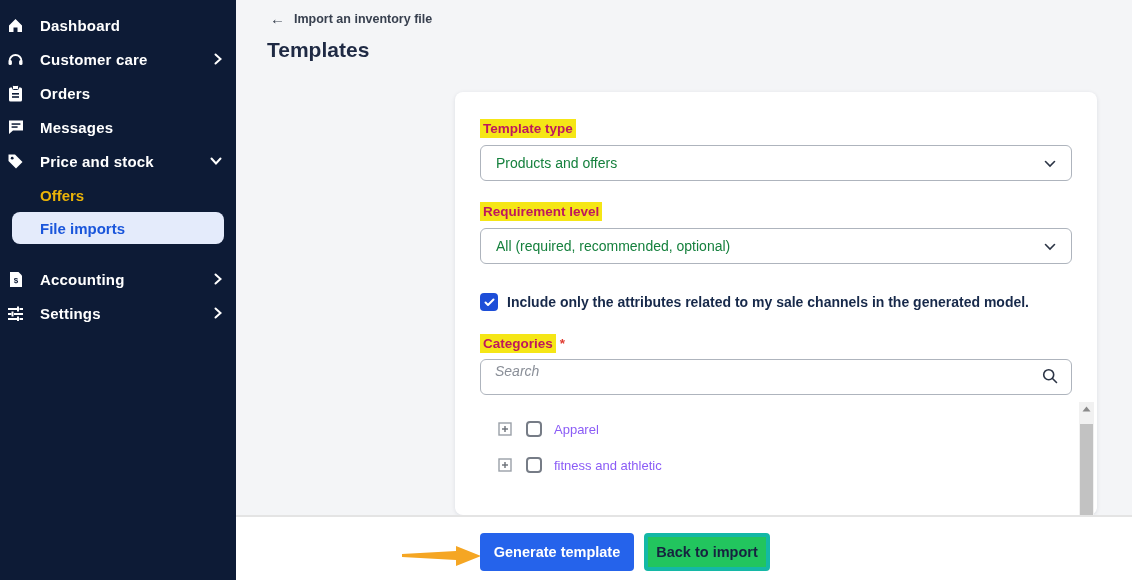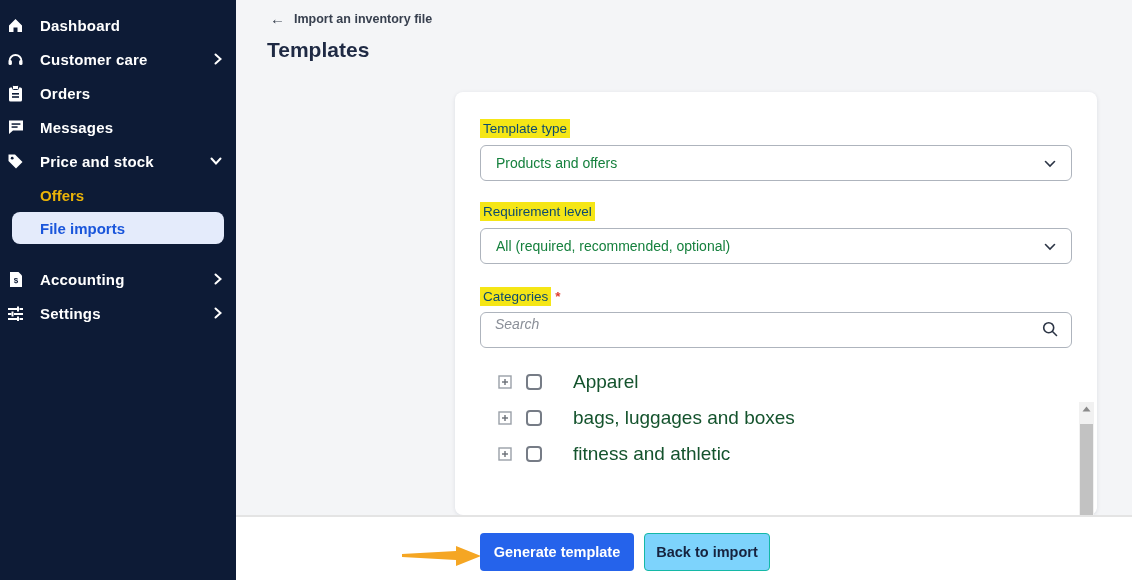--- a/index.html
+++ b/index.html
@@ -49,21 +49,21 @@
 
   
   .card {
     position:absolute; left:219px; top:92px; width:642px; height:423px;
     background:#ffffff; border-radius:8px;
     box-shadow:0 1px 4px rgba(20,30,60,.10);
     padding:27px 25px 0 25px;
   }
   .field-label {
     display:inline-block;
-    font-size:13.5px; font-weight:400; color:#0c4a6e;
+    font-size:13.5px; font-weight:700; color:#be185d;
     background:#f5e616; padding:2px 3px;
   }
   .req-star { color:#e03c31; font-size:13.5px; font-weight:600; margin-left:4px; background:none; }
   .select-box {
     margin-top:7px; height:36px;
     border:1px solid #aeb4bd; border-radius:6px; background:#fff;
     display:flex; align-items:center; justify-content:space-between;
     padding:0 15px; cursor:pointer;
   }
   .select-box .val { font-size:14px; color:#15803d; }
@@ -87,21 +87,21 @@
   .search-input::placeholder { font-style:italic; color:#8a8f98; }
   .search-icon { position:absolute; right:14px; top:9px; cursor:pointer; }
 
   .cat-list { margin-top:16px; }
   .cat-row { height:36px; display:flex; align-items:center; padding-left:18px; }
   .plus-box { display:flex; cursor:pointer; }
   .checkbox-empty {
     width:16px; height:16px; border:2px solid #767c86; border-radius:4px;
     background:#fff; margin-left:14px; cursor:pointer; flex:0 0 16px;
   }
-  .cat-label { margin-left:31px; font-size:19px; color:#14532d; }
+  .cat-label { margin-left:12px; font-size:13px; color:#8b5cf6; }
 
   
   .vscrollbar {
     position:absolute; right:3px; top:310px; width:15px; height:113px;
     background:#f1f1f1;
   }
   .vscrollbar .up { height:14px; display:flex; align-items:center; justify-content:center; cursor:pointer; }
   .vscrollbar .up svg { display:block; }
   .vscrollbar .thumb { position:absolute; left:1px; right:1px; top:22px; bottom:0; background:#c2c2c2; cursor:pointer; }
 
@@ -111,21 +111,21 @@
     background:#ffffff; border-top:2px solid #e4e4e4;
   }
   .annotation-arrow { position:absolute; left:166px; top:27px; }
   .btn-primary {
     position:absolute; left:244px; top:16px; width:154px; height:38px;
     background:#2563eb; color:#fff; border:none; border-radius:4px;
     font-size:14.5px; font-weight:600; font-family:"Liberation Sans", sans-serif; cursor:pointer;
   }
   .btn-secondary {
     position:absolute; left:408px; top:16px; width:126px; height:38px;
-    background:#7dd3fc; color:#16233f; border:1px solid #14b8a6; border-radius:4px;
+    background:#22c55e; color:#16233f; border:4px solid #14b8a6; border-radius:4px;
     font-size:14.5px; font-weight:600; font-family:"Liberation Sans", sans-serif; cursor:pointer;
   }
 </style>
 </head>
 <body>
 
 <aside class="sidebar">
 
   <div class="nav-item">
     <span class="icon">
@@ -258,20 +258,28 @@
     <span class="field-label mt21" style="margin-top:21px;">Requirement level</span>
     <div class="select-box">
       <span class="val">All (required, recommended, optional)</span>
       <span>
         <svg width="12" height="8" viewBox="0 0 12 8">
             <polyline points="1.5,1.5 6,6 10.5,1.5" fill="none" stroke="#2b3445" stroke-width="1.6" stroke-linecap="round"></polyline>
           </svg>
       </span>
     </div>
 
+    <div class="checkbox-row mt29">
+      <span class="checkbox-checked">
+        <svg width="11" height="9" viewBox="0 0 11 9">
+            <polyline points="1.5,4.5 4,7 9.5,1.5" fill="none" stroke="#fff" stroke-width="2" stroke-linecap="round" stroke-linejoin="round"></polyline>
+          </svg>
+      </span>
+      <span class="checkbox-label">Include only the attributes related to my sale channels in the generated model.</span>
+    </div>
 
     <div class="mt23" style="margin-top:23px;">
       <span class="field-label">Categories</span><span class="req-star">*</span>
     </div>
 
     <div class="search-wrap">
       <input class="search-input" type="text" placeholder="Search" style="">
       <span class="search-icon">
         <svg width="16" height="16" viewBox="0 0 16 16">
             <circle cx="6.7" cy="6.7" r="5" fill="none" stroke="#2b3445" stroke-width="1.6"></circle>
@@ -287,31 +295,20 @@
           <svg width="14" height="14" viewBox="0 0 14 14">
               <rect x="1" y="1" width="12" height="12" fill="#fff" stroke="#9aa0a8" stroke-width="1.4"></rect>
               <line x1="4" y1="7" x2="10" y2="7" stroke="#6b7078" stroke-width="1.4"></line>
               <line x1="7" y1="4" x2="7" y2="10" stroke="#6b7078" stroke-width="1.4"></line>
             </svg>
         </span>
         <span class="checkbox-empty"></span>
         <span class="cat-label">Apparel</span>
       </div>
 
-      <div class="cat-row">
-        <span class="plus-box">
-          <svg width="14" height="14" viewBox="0 0 14 14">
-              <rect x="1" y="1" width="12" height="12" fill="#fff" stroke="#9aa0a8" stroke-width="1.4"></rect>
-              <line x1="4" y1="7" x2="10" y2="7" stroke="#6b7078" stroke-width="1.4"></line>
-              <line x1="7" y1="4" x2="7" y2="10" stroke="#6b7078" stroke-width="1.4"></line>
-            </svg>
-        </span>
-        <span class="checkbox-empty"></span>
-        <span class="cat-label">bags, luggages and boxes</span>
-      </div>
 
       <div class="cat-row">
         <span class="plus-box">
           <svg width="14" height="14" viewBox="0 0 14 14">
               <rect x="1" y="1" width="12" height="12" fill="#fff" stroke="#9aa0a8" stroke-width="1.4"></rect>
               <line x1="4" y1="7" x2="10" y2="7" stroke="#6b7078" stroke-width="1.4"></line>
               <line x1="7" y1="4" x2="7" y2="10" stroke="#6b7078" stroke-width="1.4"></line>
             </svg>
         </span>
         <span class="checkbox-empty"></span>

